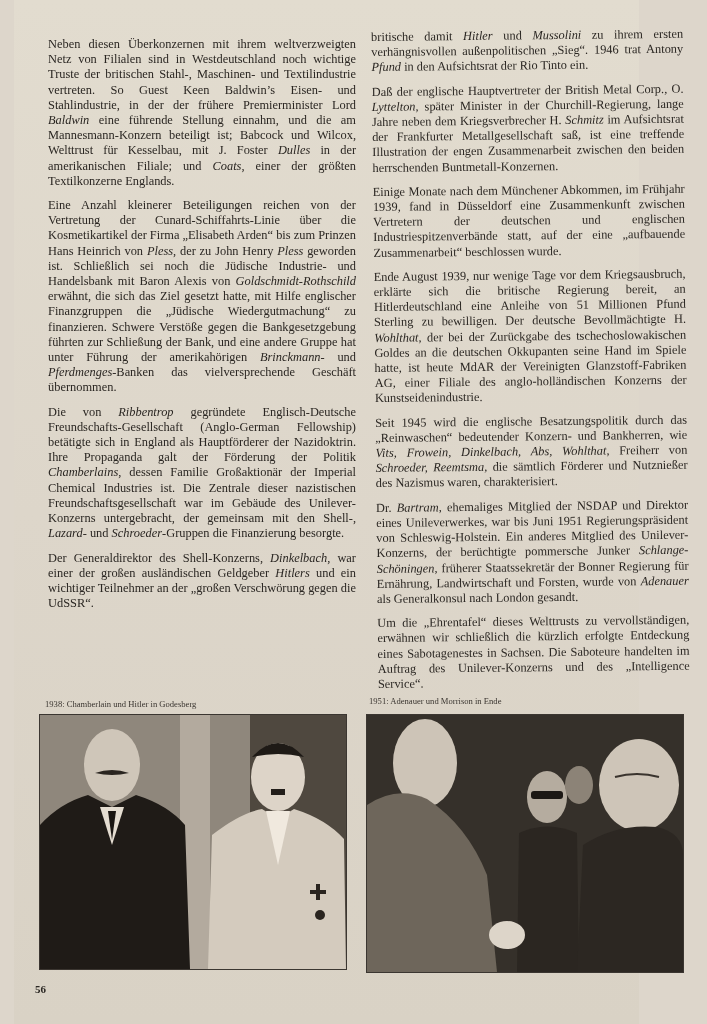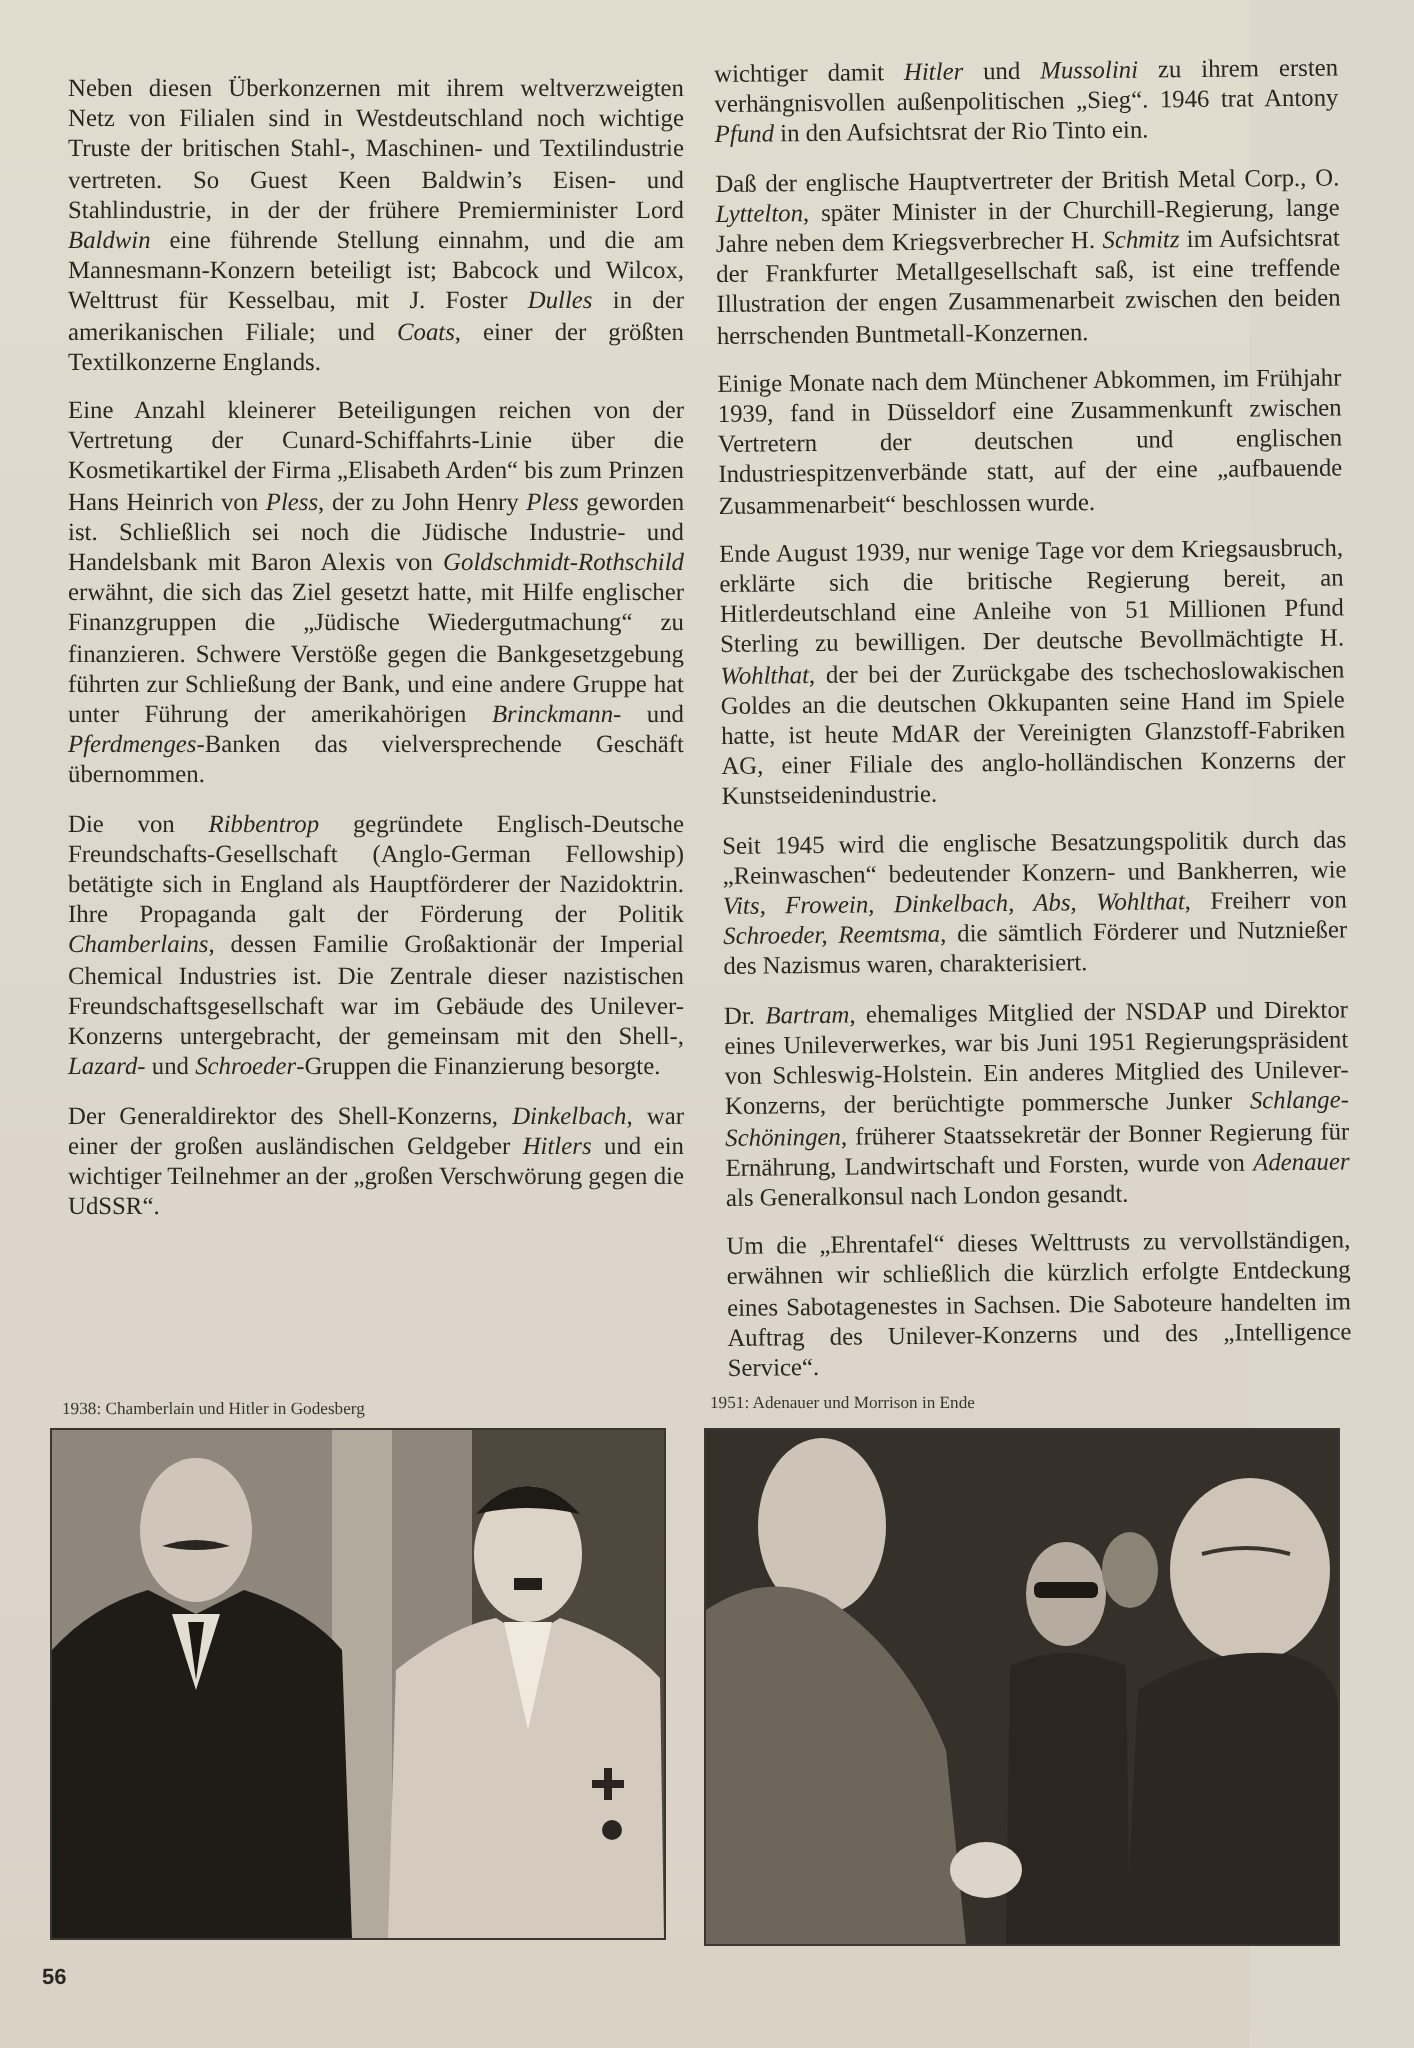--- a/index.html
+++ b/index.html
@@ -4,21 +4,21 @@
   <style>
     html, body { margin: 0; padding: 0; }
     body {
       width: 707px; height: 1024px; overflow: hidden;
       background: #ddd6cb;
       font-family: "DejaVu Serif", "Liberation Serif", serif;
       color: #2a2622;
       position: relative;
     }
     .page {
-      position: absolute; left: 0; top: 0; width: 597px; height: 1024px;
+      position: absolute; left: 14px; top: 0; width: 597px; height: 1024px;
       background: linear-gradient(180deg, #e2dccf 0%, #ddd6ca 50%, #d9d2c5 100%);
       padding-left: 28px;
     }
     .col {
       position: absolute;
       font-family: "Liberation Serif", "DejaVu Serif", serif;
       font-size: 12.4px;
       line-height: 15.2px;
       text-align: justify;
       hyphens: manual;
@@ -38,37 +38,37 @@
     .photo {
       position: absolute; overflow: hidden;
       border: 1px solid #3b3631;
     }
     .photo-left { left: 25px; top: 714px; width: 306px; height: 254px;
       background: linear-gradient(90deg, #7c746a 0%, #a39a8f 40%, #9a9186 55%, #5f574d 80%, #6d655b 100%); }
     .photo-right { left: 352px; top: 714px; width: 316px; height: 257px;
       background: linear-gradient(180deg, #3a342e 0%, #2f2a25 100%); }
     .page-number {
       position: absolute; left: 21px; top: 983px;
-      font-family: Liberation Sans, sans-serif; font-weight: bold; font-size: 11px; color: #2a2622;
+      font-family: Liberation Serif, serif; font-weight: bold; font-size: 11px; color: #2a2622;
     }
   </style>
 </head>
 <body>
 
 <div class="page">
 
   <div class="col col-left">
     <p><span>Neben diesen Überkonzernen mit ihrem weltverzweigten Netz von Filialen sind in Westdeutschland noch wichtige Truste der britischen Stahl-, Maschinen- und Textilindustrie vertreten. So Guest Keen Baldwin’s Eisen- und Stahlindustrie, in der der frühere Premierminister Lord </span><i>Baldwin</i><span> eine führende Stellung einnahm, und die am Mannesmann-Konzern beteiligt ist; Babcock und Wilcox, Welttrust für Kesselbau, mit J. Foster </span><i>Dulles</i><span> in der amerikanischen Filiale; und </span><i>Coats</i><span>, einer der größten Textilkonzerne Englands.</span></p>
     <p><span>Eine Anzahl kleinerer Beteiligungen reichen von der Vertretung der Cunard-Schiffahrts-Linie über die Kosmetikartikel der Firma „Elisabeth Arden“ bis zum Prinzen Hans Heinrich von </span><i>Pless</i><span>, der zu John Henry </span><i>Pless</i><span> geworden ist. Schließlich sei noch die Jüdische Industrie- und Handelsbank mit Baron Alexis von </span><i>Goldschmidt-Rothschild</i><span> erwähnt, die sich das Ziel gesetzt hatte, mit Hilfe englischer Finanzgruppen die „Jüdische Wiedergutmachung“ zu finanzieren. Schwere Verstöße gegen die Bankgesetzgebung führten zur Schließung der Bank, und eine andere Gruppe hat unter Führung der amerikahörigen </span><i>Brinckmann-</i><span> und </span><i>Pferdmenges</i><span>-Banken das vielversprechende Geschäft übernommen.</span></p>
     <p><span>Die von </span><i>Ribbentrop</i><span> gegründete Englisch-Deutsche Freundschafts-Gesellschaft (Anglo-German Fellowship) betätigte sich in England als Hauptförderer der Nazidoktrin. Ihre Propaganda galt der Förderung der Politik </span><i>Chamberlains</i><span>, dessen Familie Großaktionär der Imperial Chemical Industries ist. Die Zentrale dieser nazistischen Freundschaftsgesellschaft war im Gebäude des Unilever-Konzerns untergebracht, der gemeinsam mit den Shell-, </span><i>Lazard</i><span>- und </span><i>Schroeder</i><span>-Gruppen die Finanzierung besorgte.</span></p>
     <p><span>Der Generaldirektor des Shell-Konzerns, </span><i>Dinkelbach</i><span>, war einer der großen ausländischen Geldgeber </span><i>Hitlers</i><span> und ein wichtiger Teilnehmer an der „großen Verschwörung gegen die UdSSR“.</span></p>
   </div>
 
   <div class="col col-right">
-    <p><span>wichtiger damit </span><i>Hitler</i><span> und </span><i>Mussolini</i><span> zu ihrem ersten verhängnisvollen außenpolitischen „Sieg“. 1946 trat Antony </span><i>Pfund</i><span> in den Aufsichtsrat der Rio Tinto ein.</span></p>
+    <p><span>britische damit </span><i>Hitler</i><span> und </span><i>Mussolini</i><span> zu ihrem ersten verhängnisvollen außenpolitischen „Sieg“. 1946 trat Antony </span><i>Pfund</i><span> in den Aufsichtsrat der Rio Tinto ein.</span></p>
     <p><span>Daß der englische Hauptvertreter der British Metal Corp., O. </span><i>Lyttelton</i><span>, später Minister in der Churchill-Regierung, lange Jahre neben dem Kriegsverbrecher H. </span><i>Schmitz</i><span> im Aufsichtsrat der Frankfurter Metallgesellschaft saß, ist eine treffende Illustration der engen Zusammenarbeit zwischen den beiden herrschenden Buntmetall-Konzernen.</span></p>
     <p><span>Einige Monate nach dem Münchener Abkommen, im Frühjahr 1939, fand in Düsseldorf eine Zusammenkunft zwischen Vertretern der deutschen und englischen Industriespitzenverbände statt, auf der eine „aufbauende Zusammenarbeit“ beschlossen wurde.</span></p>
     <p><span>Ende August 1939, nur wenige Tage vor dem Kriegsausbruch, erklärte sich die britische Regierung bereit, an Hitlerdeutschland eine Anleihe von 51 Millionen Pfund Sterling zu bewilligen. Der deutsche Bevollmächtigte H. </span><i>Wohlthat</i><span>, der bei der Zurückgabe des tschechoslowakischen Goldes an die deutschen Okkupanten seine Hand im Spiele hatte, ist heute MdAR der Vereinigten Glanzstoff-Fabriken AG, einer Filiale des anglo-holländischen Konzerns der Kunstseidenindustrie.</span></p>
     <p><span>Seit 1945 wird die englische Besatzungspolitik durch das „Reinwaschen“ bedeutender Konzern- und Bankherren, wie </span><i>Vits, Frowein, Dinkelbach, Abs, Wohlthat</i><span>, Freiherr von </span><i>Schroeder, Reemtsma</i><span>, die sämtlich Förderer und Nutznießer des Nazismus waren, charakterisiert.</span></p>
     <p><span>Dr. </span><i>Bartram</i><span>, ehemaliges Mitglied der NSDAP und Direktor eines Unileverwerkes, war bis Juni 1951 Regierungspräsident von Schleswig-Holstein. Ein anderes Mitglied des Unilever-Konzerns, der berüchtigte pommersche Junker </span><i>Schlange-Schöningen</i><span>, früherer Staatssekretär der Bonner Regierung für Ernährung, Landwirtschaft und Forsten, wurde von </span><i>Adenauer</i><span> als Generalkonsul nach London gesandt.</span></p>
     <p><span>Um die „Ehrentafel“ dieses Welttrusts zu vervollständigen, erwähnen wir schließlich die kürzlich erfolgte Entdeckung eines Sabotagenestes in Sachsen. Die Saboteure handelten im Auftrag des Unilever-Konzerns und des „Intelligence Service“.</span></p>
   </div>
 
   <div class="caption cap-left">1938: Chamberlain und Hitler in Godesberg</div>
   <div class="caption cap-right">1951: Adenauer und Morrison in Ende</div>

